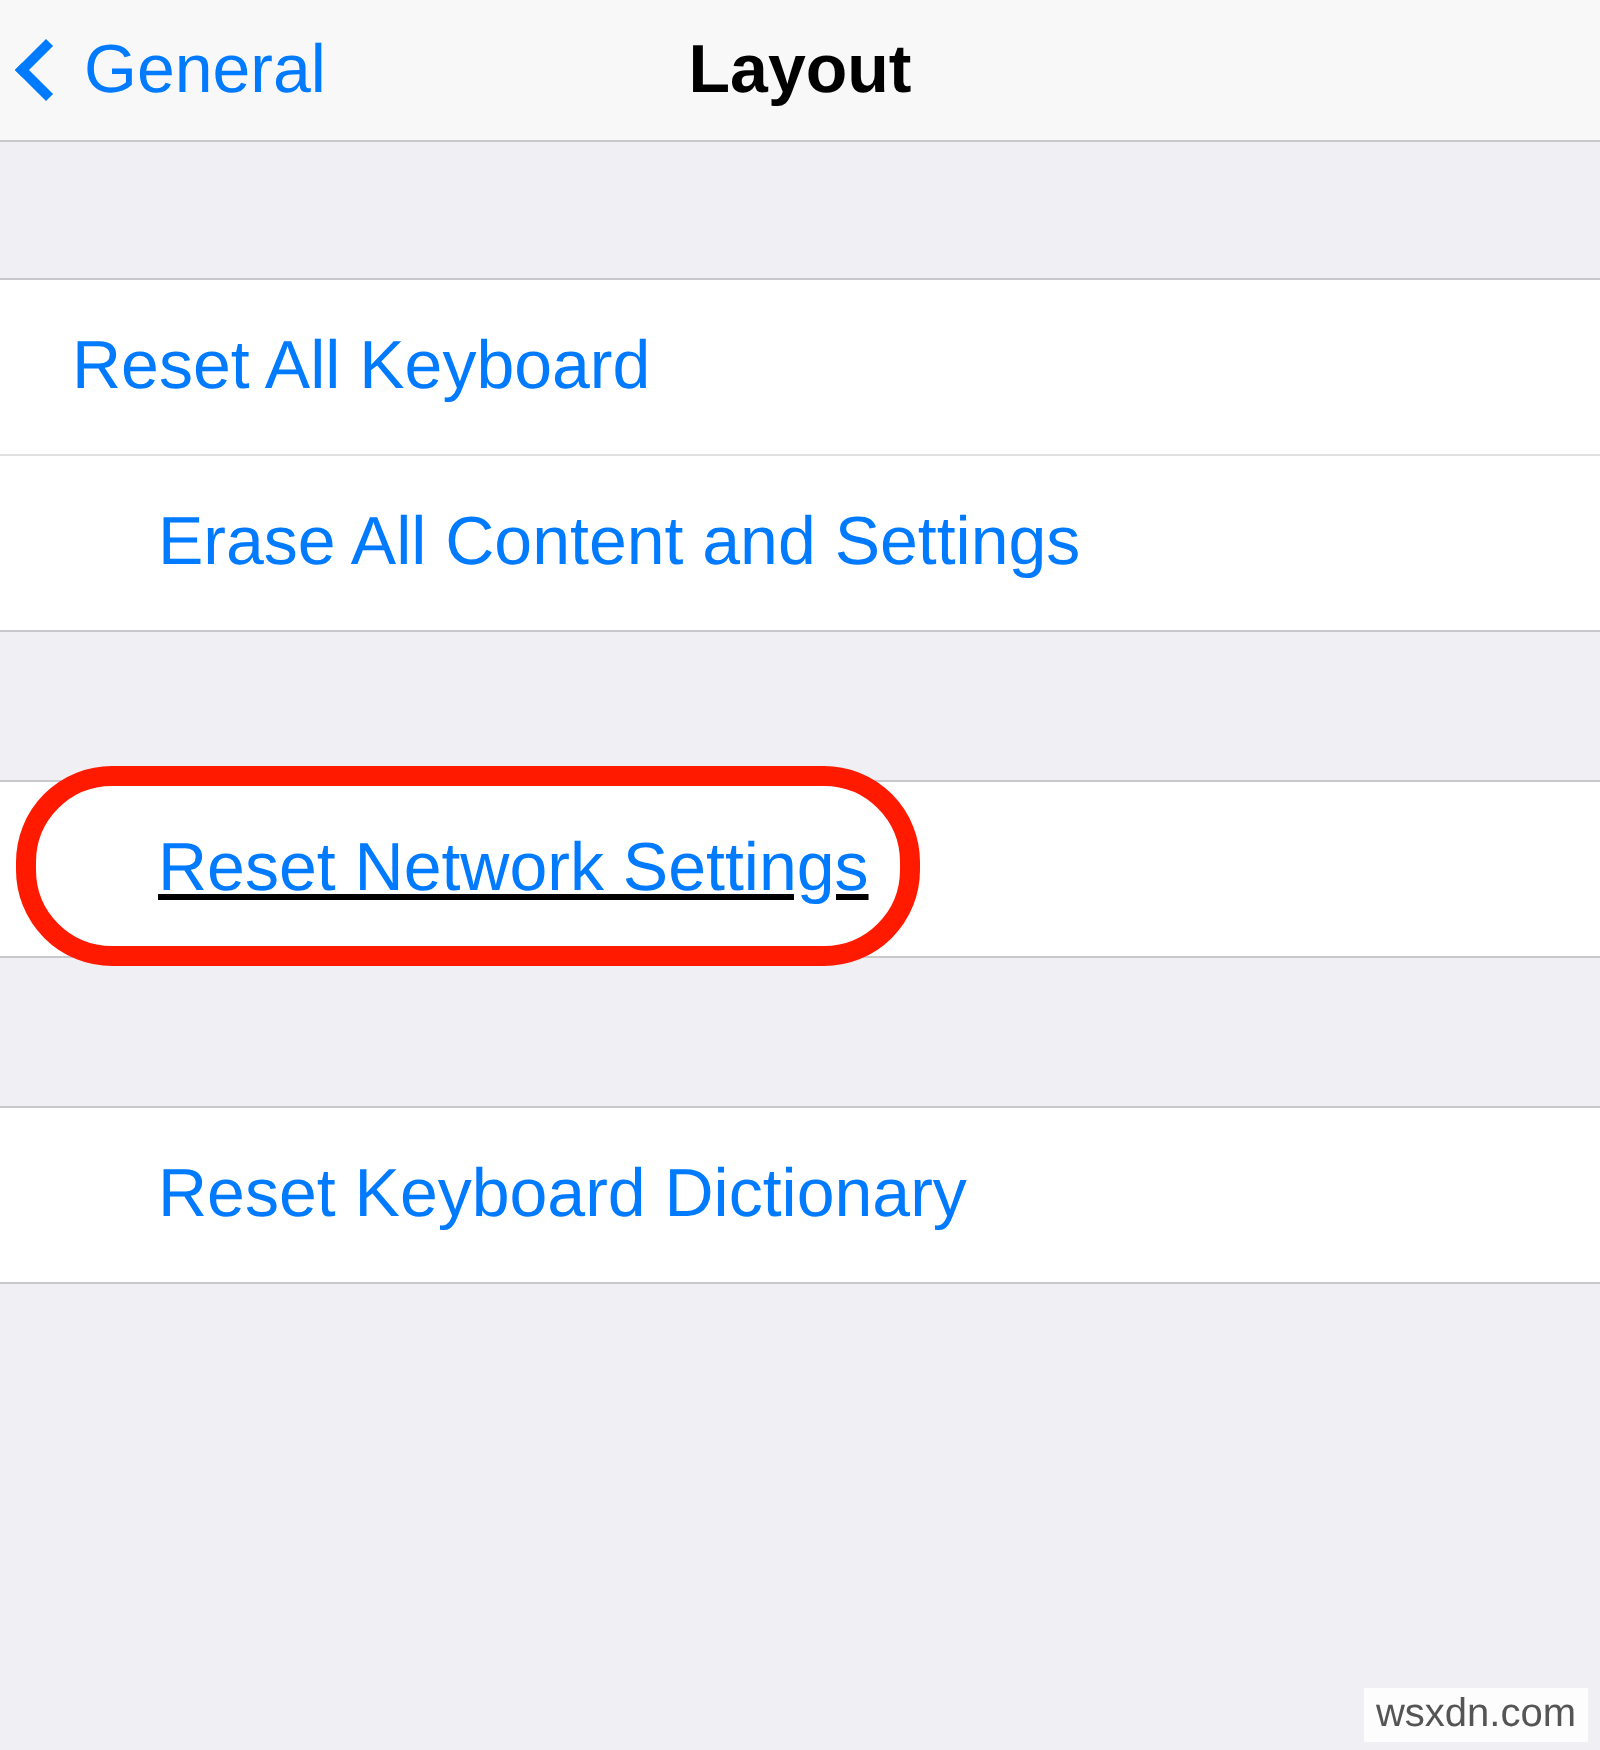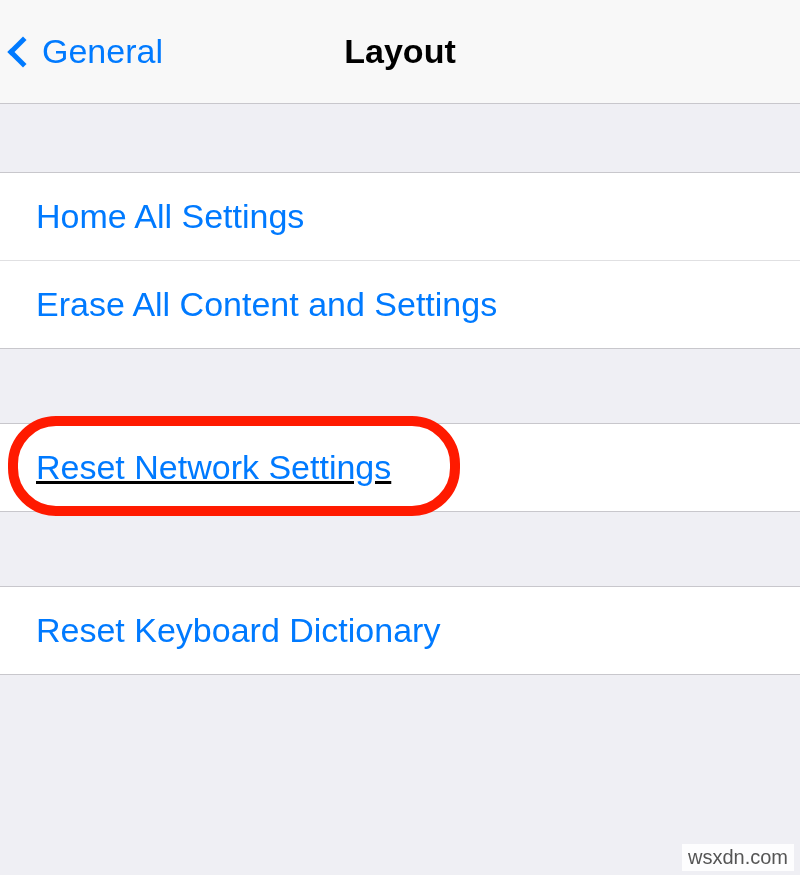--- a/index.html
+++ b/index.html
@@ -6,21 +6,21 @@
     body {
       width: 800px;
       height: 875px;
       font-family: -apple-system, "Helvetica Neue", Helvetica, Arial, sans-serif;
       background: #efeff4;
       overflow: hidden;
       position: relative;
     }
     .navbar {
       background: #f8f8f8;
-      height: 104px;
+      height: 71px;
       border-bottom: 1px solid #c8c7cc;
       display: flex;
       align-items: center;
       position: relative;
     }
     .back-btn {
       display: flex;
       align-items: center;
       color: #007aff;
       font-size: 34px;
@@ -53,21 +53,21 @@
     }
     .row {
       padding: 24px 36px;
       font-size: 34px;
       color: #007aff;
       border-bottom: 1px solid #e0e0e2;
       cursor: pointer;
       position: relative;
       background: #fff;
     }
-    .row:last-child { border-bottom: none; }
+    .row:last-child { border-bottom: none; margin-left: 43px; }
     .highlight-wrap {
       position: relative;
       text-decoration: underline;
     }
     .highlight-ring {
       position: absolute;
       left: 8px;
       top: -8px;
       width: 452px;
       height: 100px;
@@ -95,21 +95,21 @@
     <span class="chevron"></span>
     <span>General</span>
   </div>
   <div class="nav-title">Layout</div>
 </div>
 
 <div class="spacer"></div>
 
 <div class="group">
   <div class="row">
-    <span>Home All Settings</span>
+    <span>Reset All Keyboard</span>
   </div>
   <div class="row">
     <span>Erase All Content and Settings</span>
   </div>
 </div>
 
 <div class="spacer-lg"></div>
 
 <div class="group highlight-wrap">
   <div class="highlight-ring"></div>

